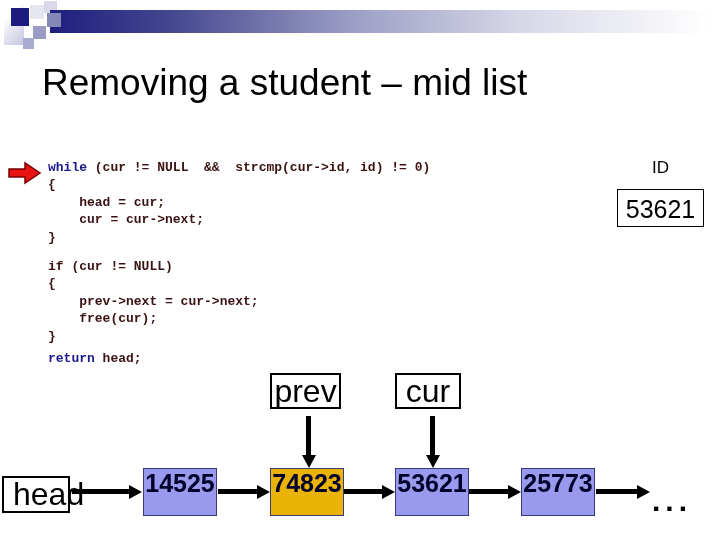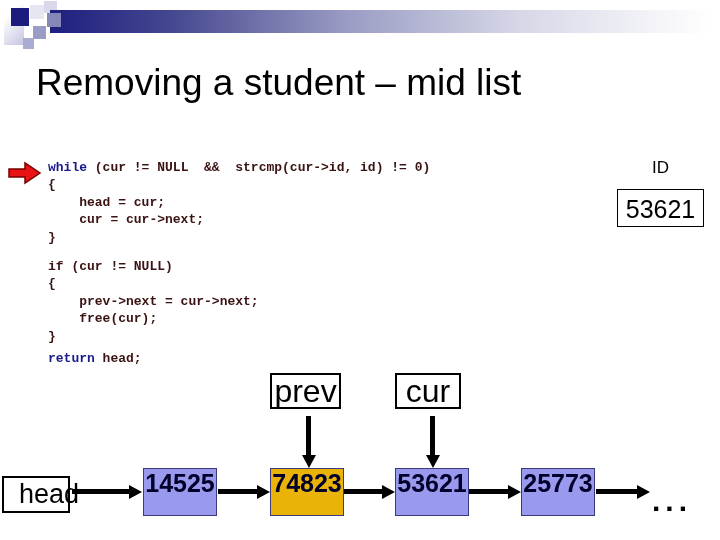--- a/index.html
+++ b/index.html
@@ -13,21 +13,21 @@
   .deco-navy{left:11px;top:8px;width:18px;height:18px;background:#1c1c7e;}
   .deco-pale{left:30px;top:5px;width:14px;height:14px;background:#e6e6f3;}
   .deco-lt-top{left:44px;top:1px;width:13px;height:12px;background:#d9d9eb;}
   .deco-slate{left:47px;top:13px;width:14px;height:14px;background:#8587b6;}
   .deco-mid{left:33px;top:26px;width:13px;height:13px;background:#9a9cc6;}
   .deco-lav{left:23px;top:38px;width:11px;height:11px;background:#aaabd0;}
   .header-bar{position:absolute;left:50px;top:10px;width:660px;height:23px;
      background:linear-gradient(to right,#1e1e7f 0%,#44468f 18%,#9a9cc4 45%,#d8d9e8 72%,#ffffff 100%);}
 
   
-  .title{position:absolute;left:36px;top:62px;font-size:37px;color:#000;white-space:nowrap;}
+  .title{position:absolute;left:42px;top:62px;font-size:37px;color:#000;white-space:nowrap;}
 
   
   pre.code{position:absolute;margin:0;font-family:"Liberation Mono","DejaVu Sans Mono",monospace;
            font-weight:bold;font-size:13px;line-height:17.4px;white-space:pre;}
   #code1{left:48px;top:159px;}
   #code2{left:48px;top:258px;}
   #code3{left:48px;top:350px;}
 
   
   .red-arrow{position:absolute;left:8px;top:161px;}
@@ -50,22 +50,22 @@
                  border:7px solid transparent;border-top:13px solid #000;border-bottom:0;}
   #prev-arrow{left:306px;top:416px;height:39px;}
   #cur-arrow{left:430px;top:416px;height:39px;}
 
   .harrow{position:absolute;top:489px;height:5px;background:#000;}
   .harrow::after{content:"";position:absolute;left:100%;top:50%;transform:translateY(-50%);
                  border:7px solid transparent;border-left:13px solid #000;border-right:0;}
 
   
   .head-box{position:absolute;left:2px;top:476px;width:68px;height:37px;border:2px solid #000;
-            background:#fff;display:flex;align-items:center;padding-left:15px;
-            font-size:27px;color:#000;box-sizing:border-box;}
+            background:#fff;display:flex;align-items:center;padding-left:9px;
+            font-size:32px;color:#000;box-sizing:border-box;}
   .node{position:absolute;top:468px;width:74px;height:48px;border:1px solid #3a3a7a;
         display:flex;align-items:flex-start;justify-content:center;
         font-size:25px;font-weight:bold;color:#00002a;box-sizing:border-box;}
   .ellipsis{position:absolute;left:652px;top:484px;font-size:30px;font-weight:bold;
             letter-spacing:5px;color:#000;}
 </style>
 </head>
 <body>
 
 <div id="slide">

